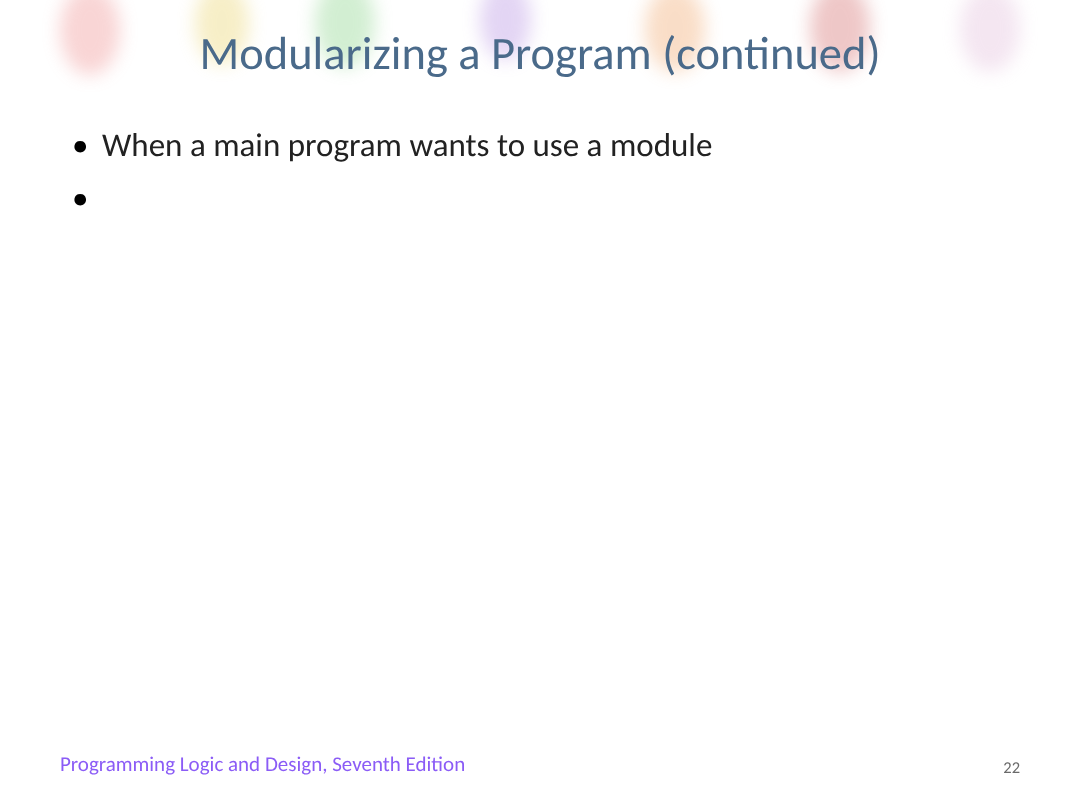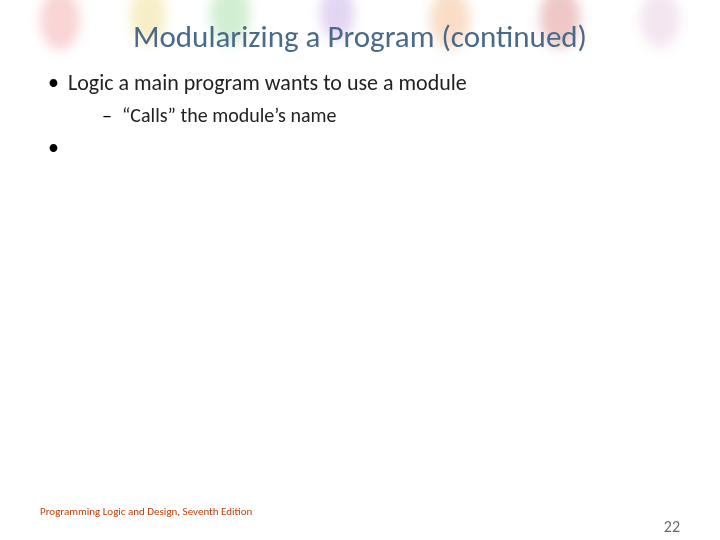--- a/index.html
+++ b/index.html
@@ -27,21 +27,21 @@
     width: 720px;
     height: 540px;
     padding: 18px 40px 20px 40px;
   }
   .title {
     text-align: center;
     color: #4a6a8a;
     font-size: 31px;
     font-weight: 400;
     line-height: 1.2;
-    margin-bottom: 14px;
+    margin-bottom: 28px;
   }
   .content {
     color: #222;
     font-size: 22px;
   }
   ul.level1 {
     list-style: none;
     padding-left: 0;
   }
   ul.level1 > li {
@@ -75,28 +75,28 @@
     position: absolute;
     left: 34px;
     top: 0;
     font-size: 20px;
     color: #000;
   }
   .footer {
     position: absolute;
     left: 40px;
     bottom: 22px;
-    color: #c2410c;
-    font-size: 11px;
+    color: #8b5cf6;
+    font-size: 14px;
   }
   .page-num {
     position: absolute;
     right: 40px;
-    bottom: 4px;
-    font-size: 16px;
+    bottom: 22px;
+    font-size: 11px;
     color: #6a6a6a;
     margin-left: 27px;
   }
 </style>
 </head>
 <body>
 
 <div class="bg-deco">
   <div class="blob" style="left:40px; top:-10px; width:40px; height:60px; background:#e88; "></div>
   <div class="blob" style="left:130px; top:-12px; width:36px; height:55px; background:#e8d060;"></div>
@@ -106,24 +106,21 @@
   <div class="blob" style="left:540px; top:-12px; width:40px; height:60px; background:#d06060;"></div>
   <div class="blob" style="left:640px; top:-10px; width:40px; height:58px; background:#e0b8d8;"></div>
 </div>
 
 <div class="slide">
   <h1 class="title">Modularizing a Program (continued)</h1>
 
   <div class="content">
     <ul class="level1">
       <li>
-        <span>Logic a main program wants to use a module</span>
-        <ul class="level2">
-          <li>“Calls” the module’s name</li>
-        </ul>
+        <span>When a main program wants to use a module</span>
       </li>
       <li>
       </li>
     </ul>
   </div>
 
   <div class="footer">Programming Logic and Design, Seventh Edition</div>
   <div class="page-num">22</div>
 </div>
 

